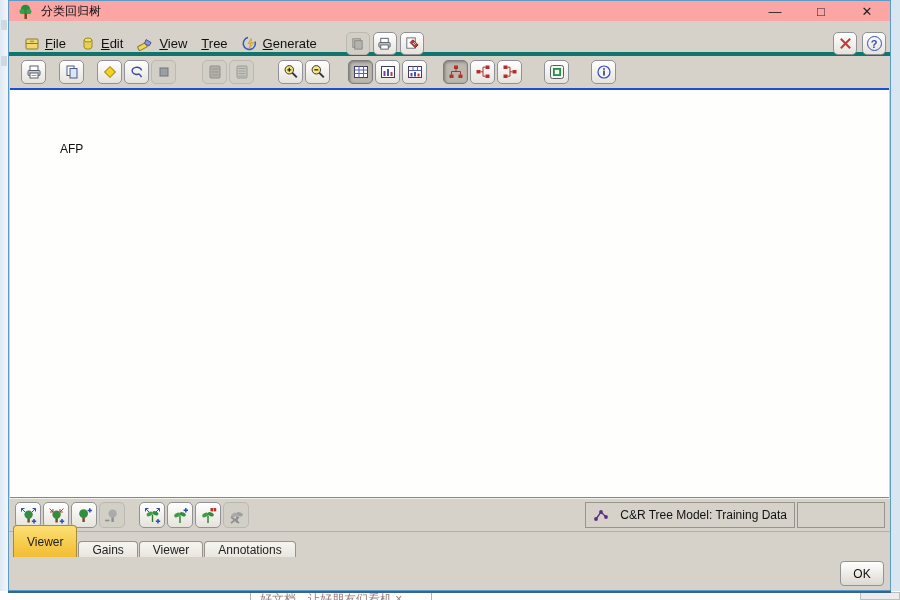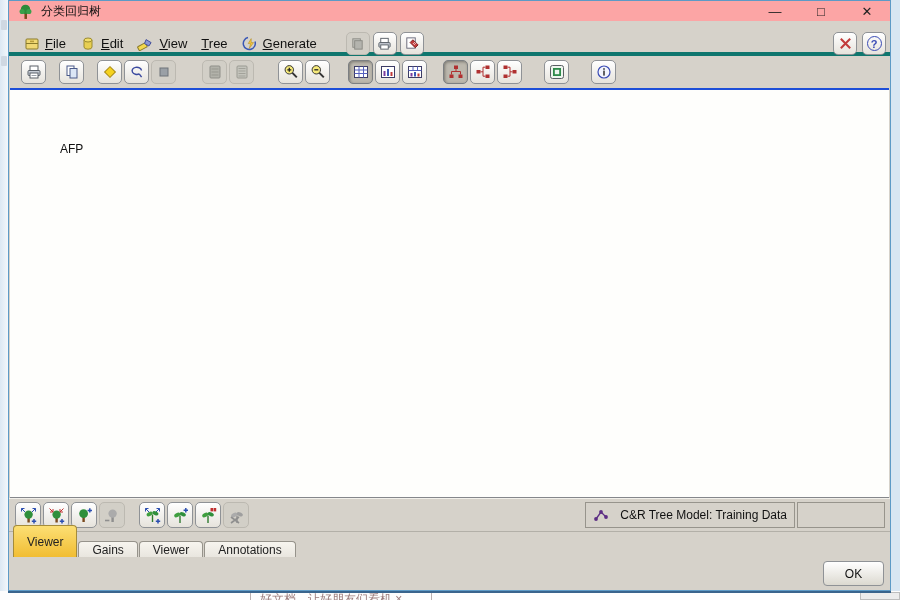--- a/index.html
+++ b/index.html
@@ -60,21 +60,21 @@
 
   .tabrow { height:26px; display:flex; align-items:flex-end; padding-left:4px;
             border-top:1px solid #b3b0a8; flex:0 0 auto; }
   .tab { height:16px; display:flex; align-items:center; padding:0 13px; font-size:12px; color:#222;
          border:1px solid #96938b; border-bottom:none; border-radius:4px 4px 0 0;
          background:linear-gradient(#f7f5ef,#e9e6df); margin-right:1px; }
   .tab.selected { background:linear-gradient(#fcdf74,#f1bd33); border-color:#a58c3a; height:32px; }
 
   .footer { height:33px; display:flex; align-items:center; justify-content:flex-end;
             padding:0 6px; flex:0 0 auto; }
-  .ok-btn { width:61px; height:25px; border:1px solid #8f9296; border-radius:4px;
+  .ok-btn { width:44px; height:25px; border:1px solid #8f9296; border-radius:4px;
             background:linear-gradient(#ffffff,#dcd9d0); font-size:12px; color:#111;
             display:flex; align-items:center; justify-content:center; }
 
   .help-btn span { display:flex; width:15px; height:15px; border:1.4px solid #3a4bb5; border-radius:50%;
             align-items:center; justify-content:center; font-size:11px; color:#3a4bb5; font-weight:bold; }
   u { text-decoration:underline; }
 </style>
 </head>
 <body>
 

